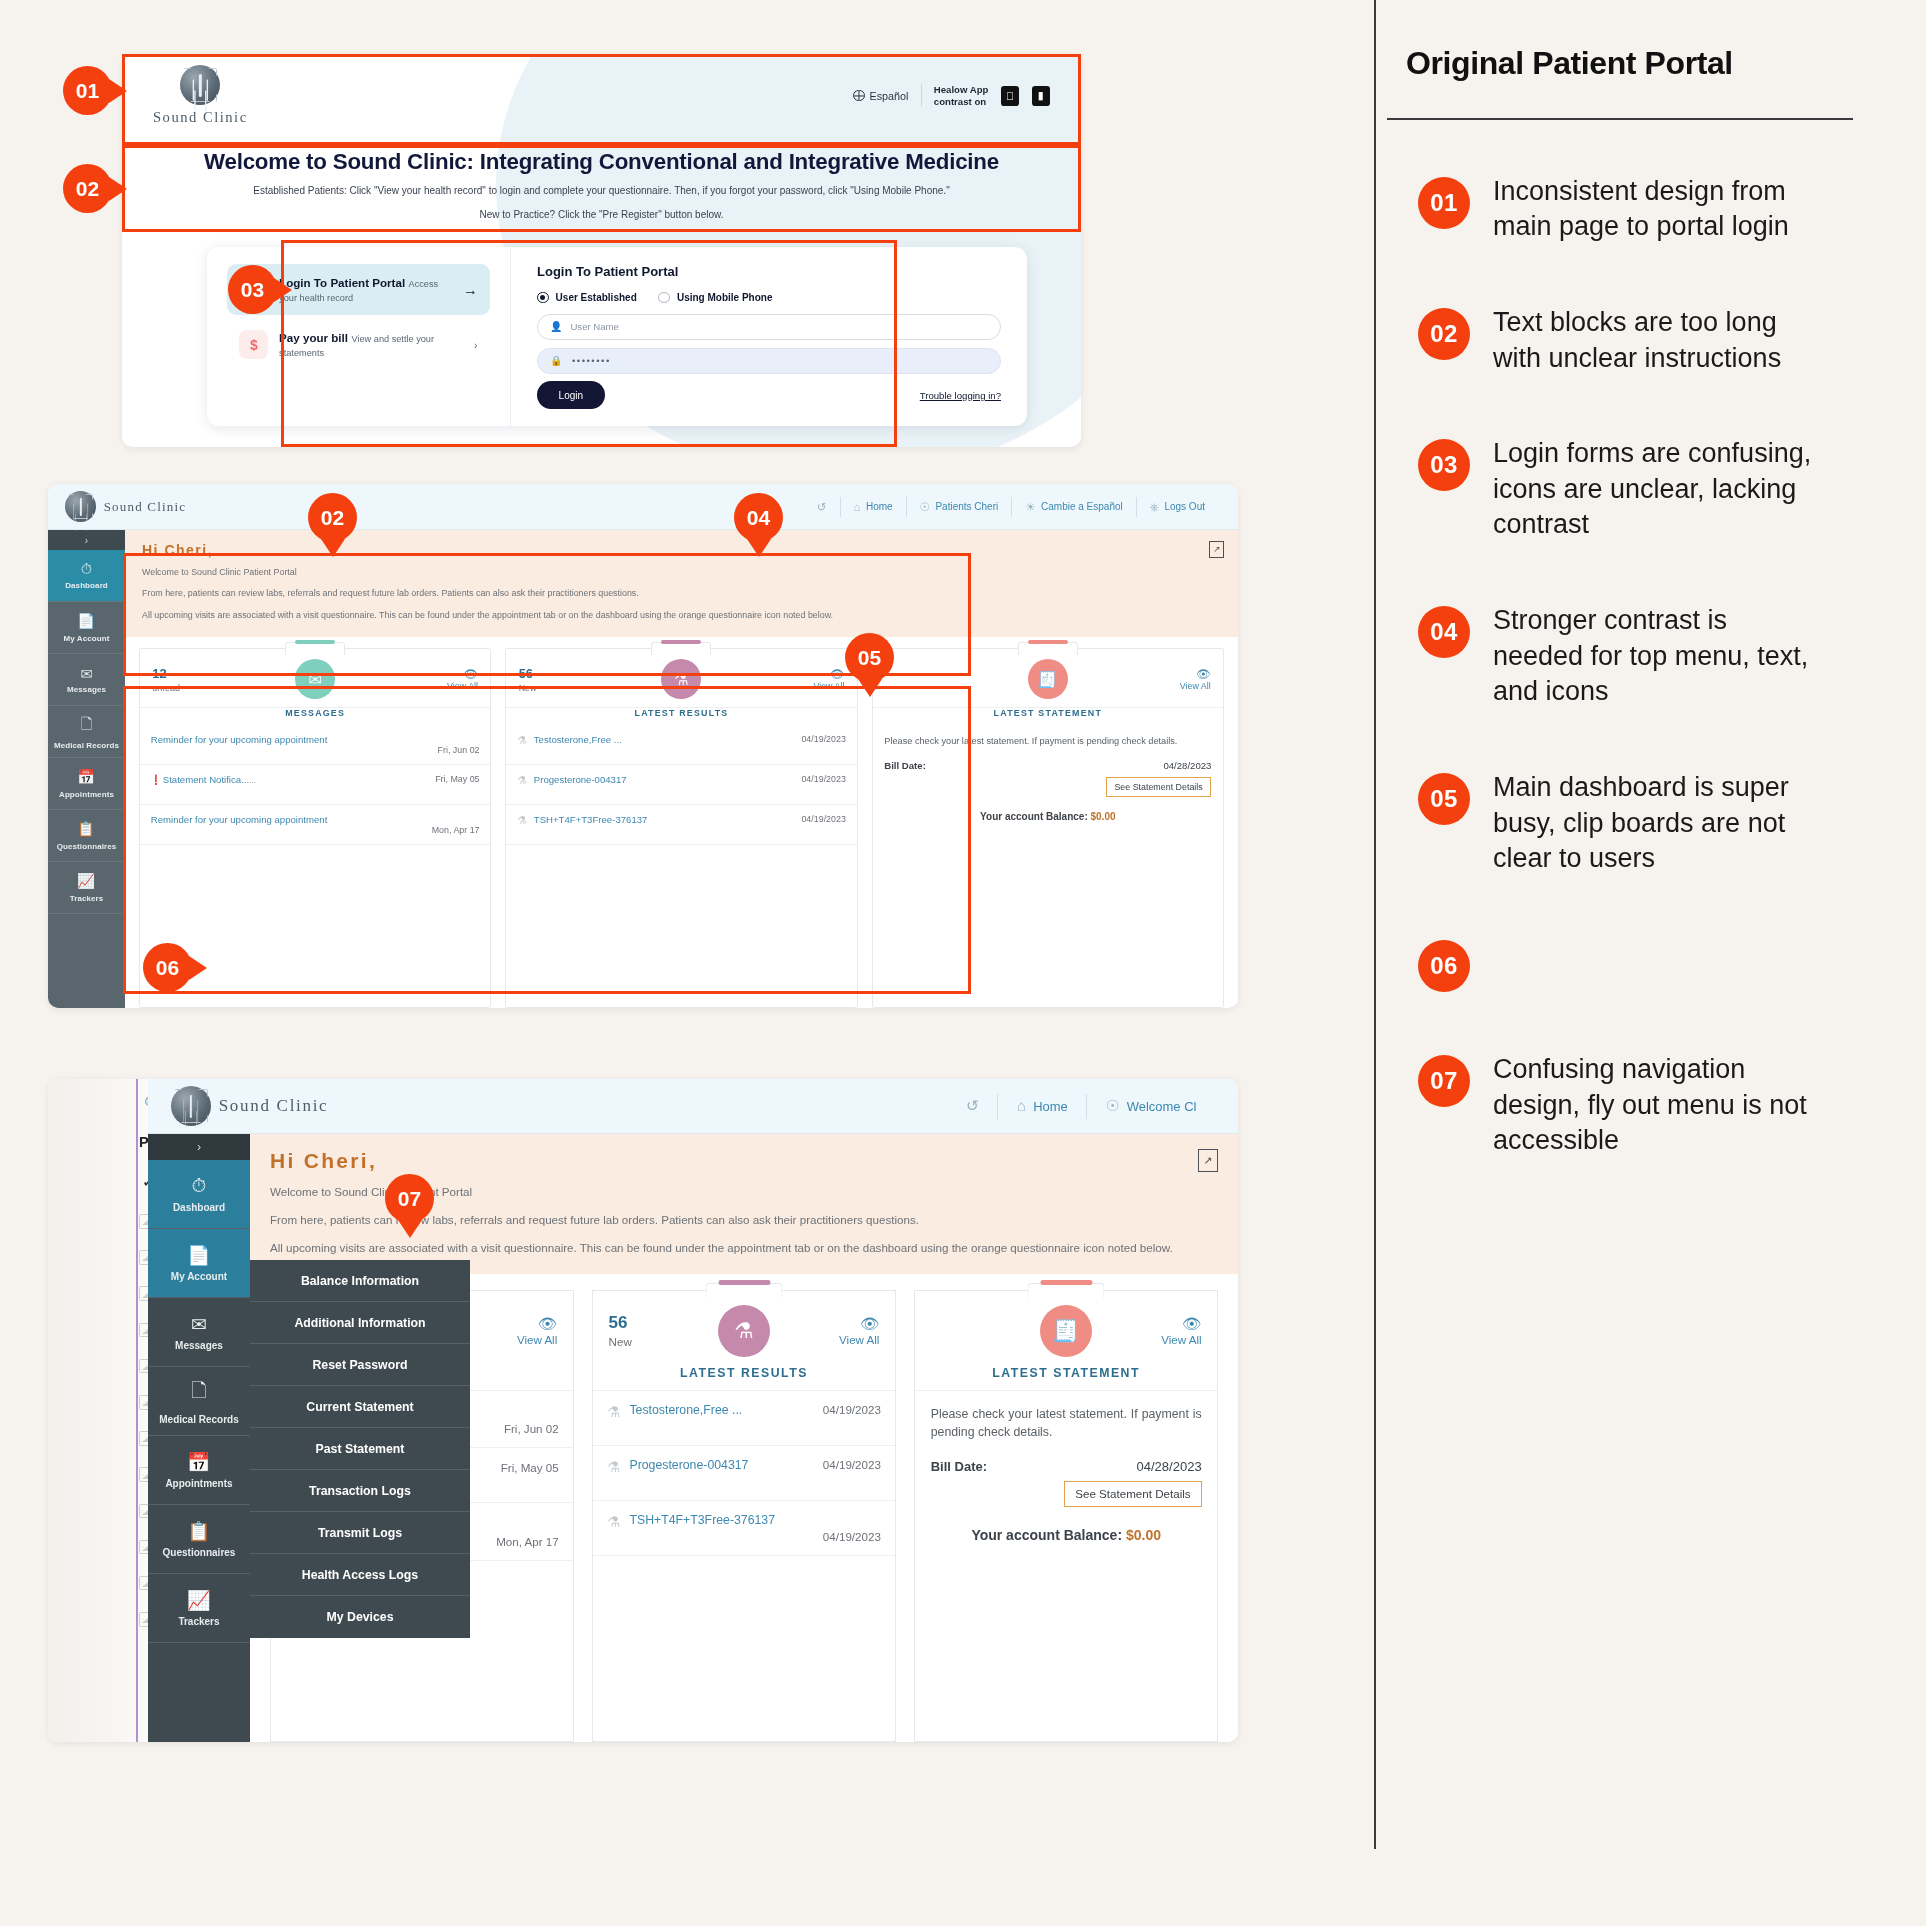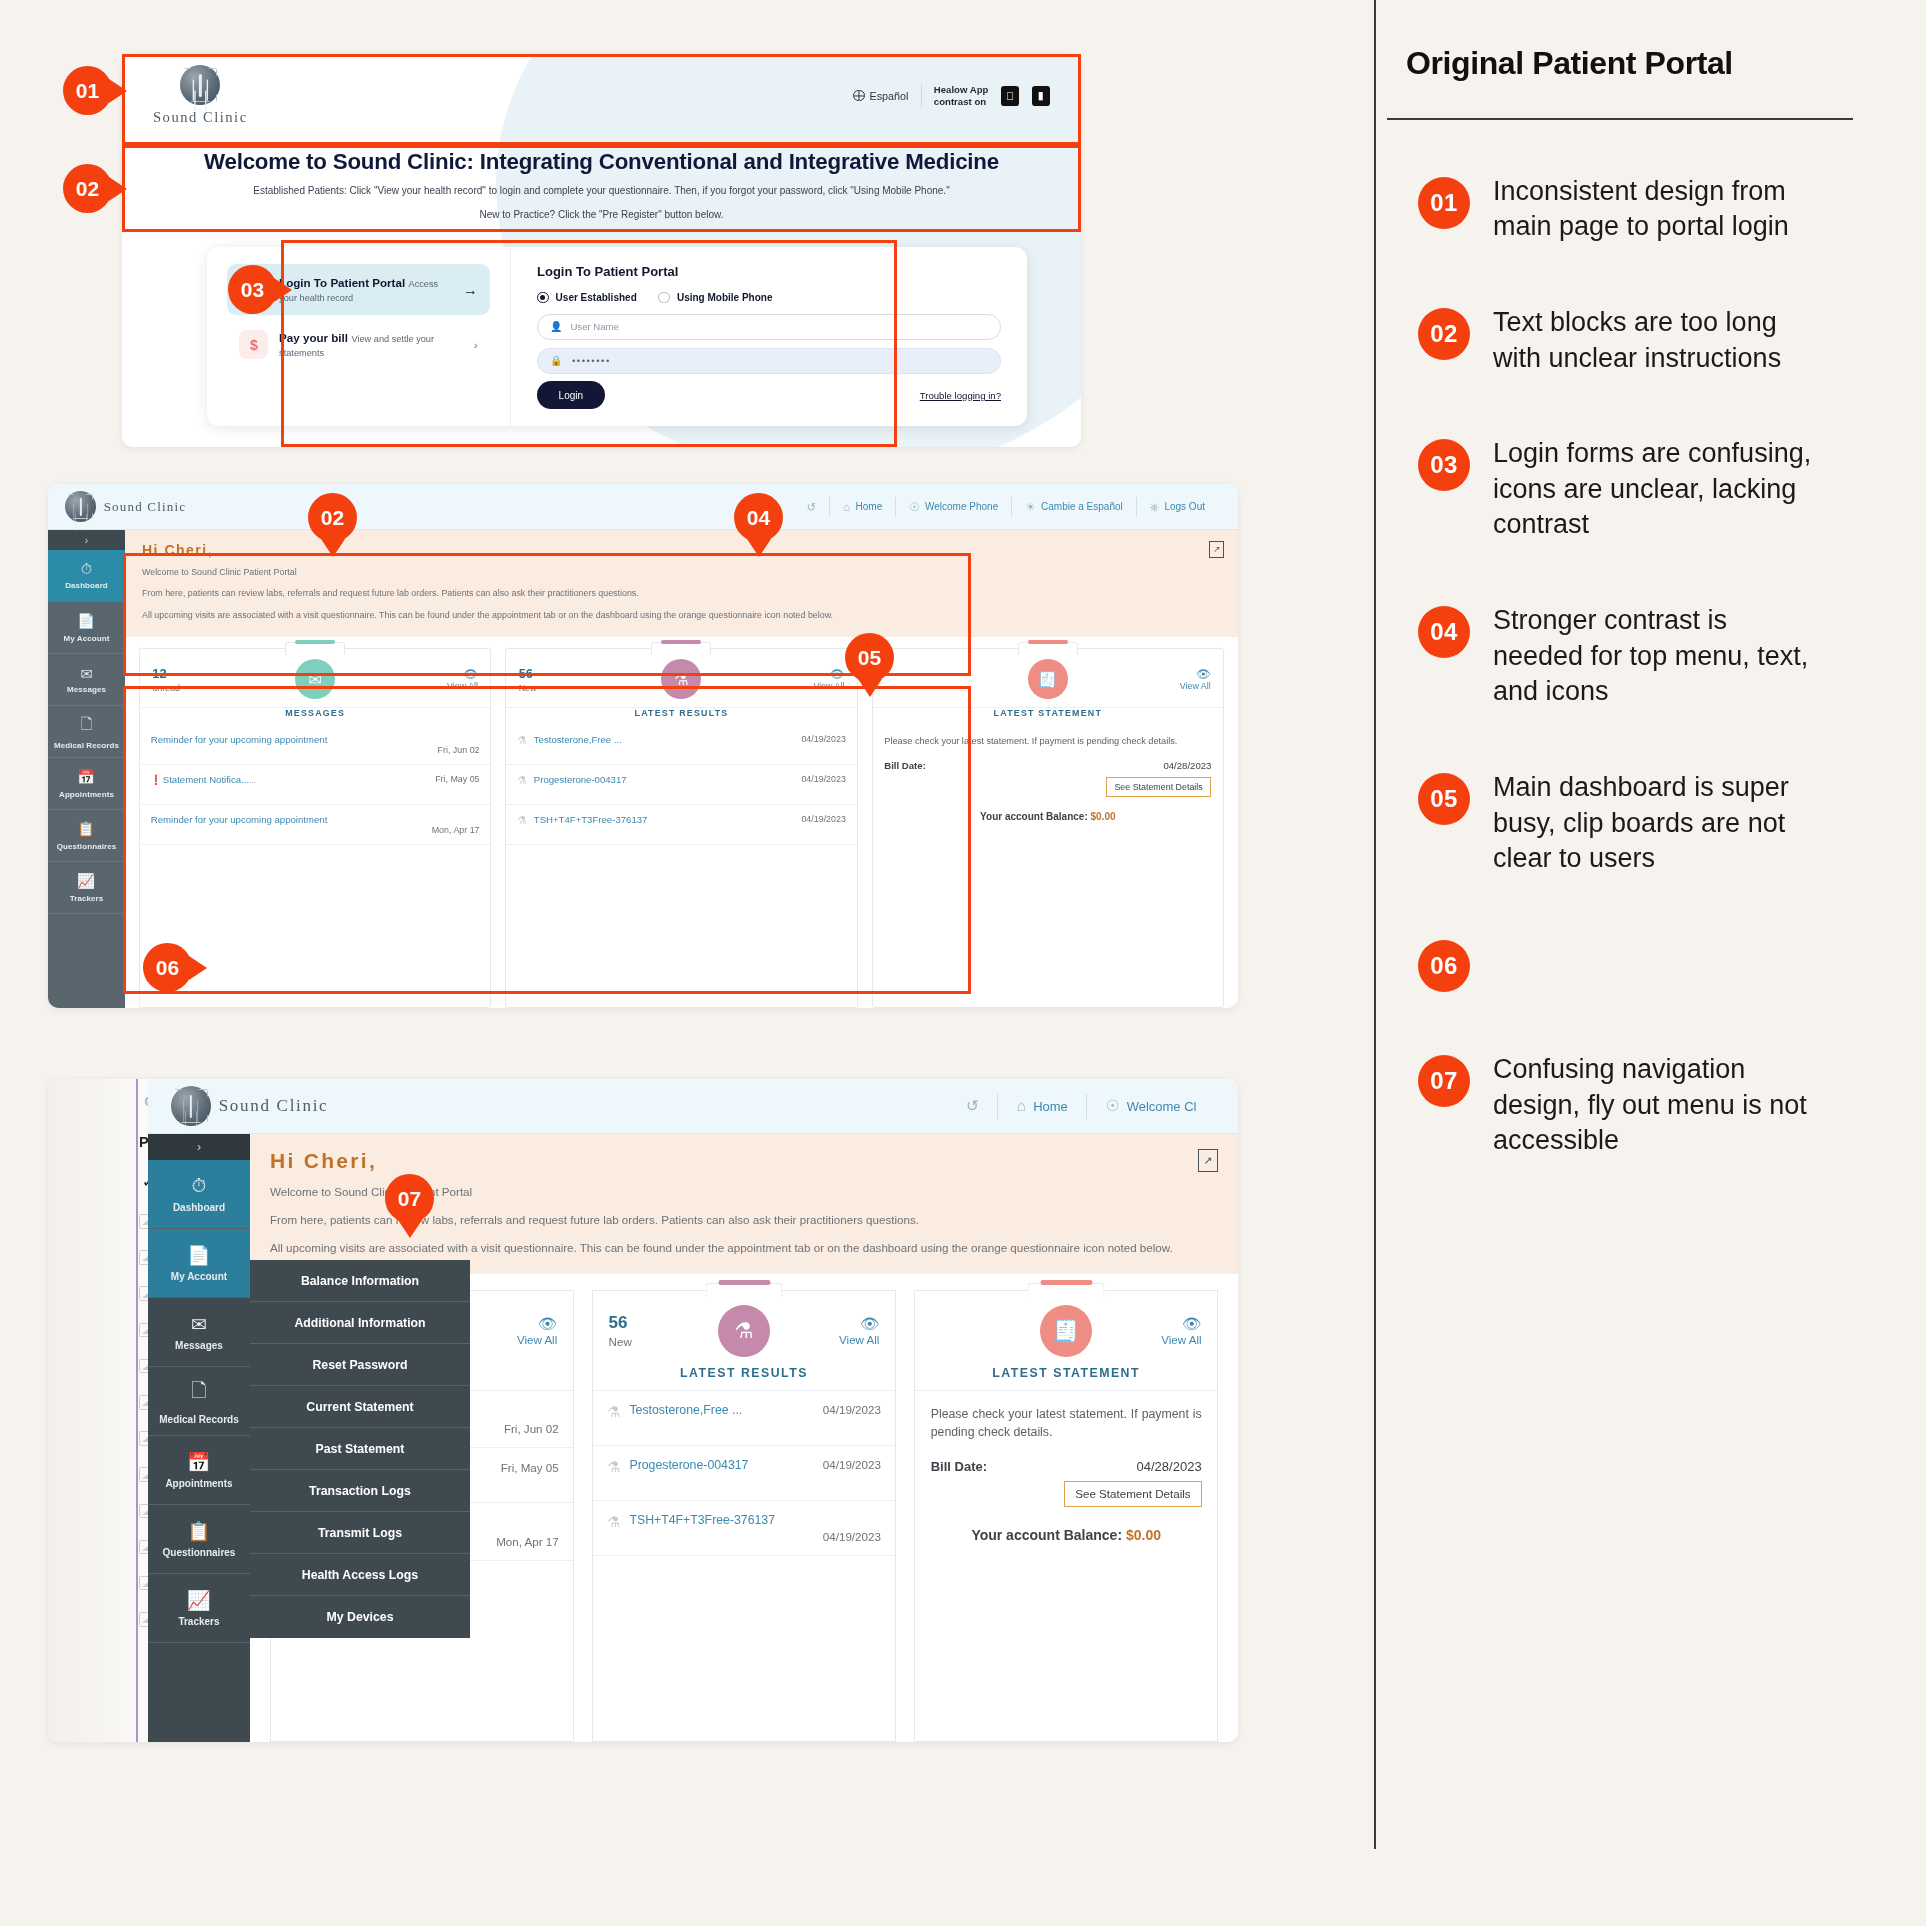--- a/index.html
+++ b/index.html
@@ -472,21 +472,21 @@
       <div class="p-nav">
         <div class="p-nav-item">
           <span class="p-nav-ic">↺</span>
         </div>
         <div class="p-nav-item">
           <span class="p-nav-ic">⌂</span>
           <span>Home</span>
         </div>
         <div class="p-nav-item">
           <span class="p-nav-ic">☉</span>
-          <span>Welcome Phone</span>
+          <span>Patients Cheri</span>
         </div>
         <div class="p-nav-item">
           <span class="p-nav-ic">☀</span>
           <span>Cambie a Español</span>
         </div>
         <div class="p-nav-item">
           <span class="p-nav-ic">⎈</span>
           <span>Logs Out</span>
         </div>
       </div>

